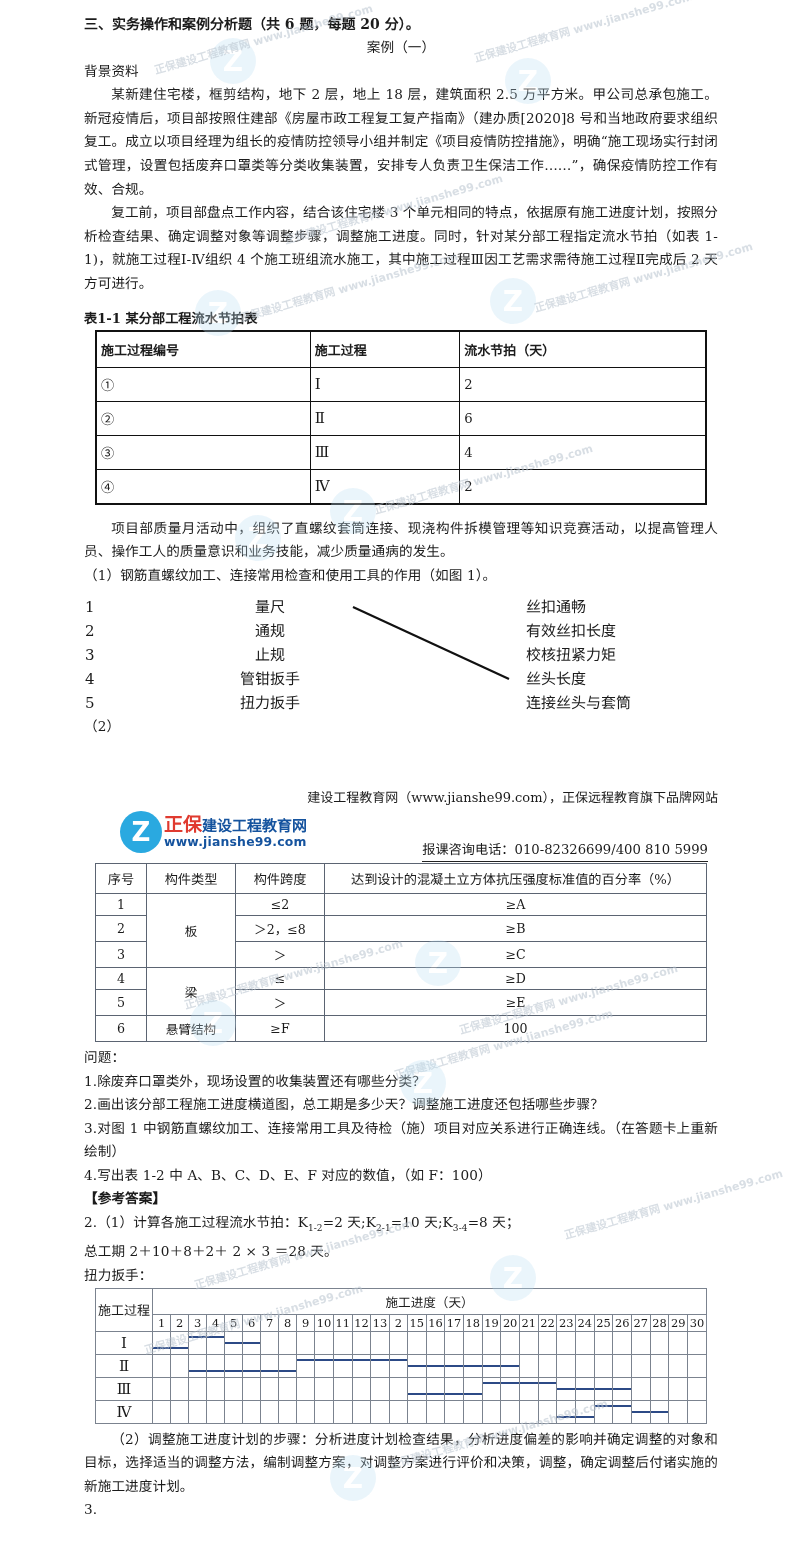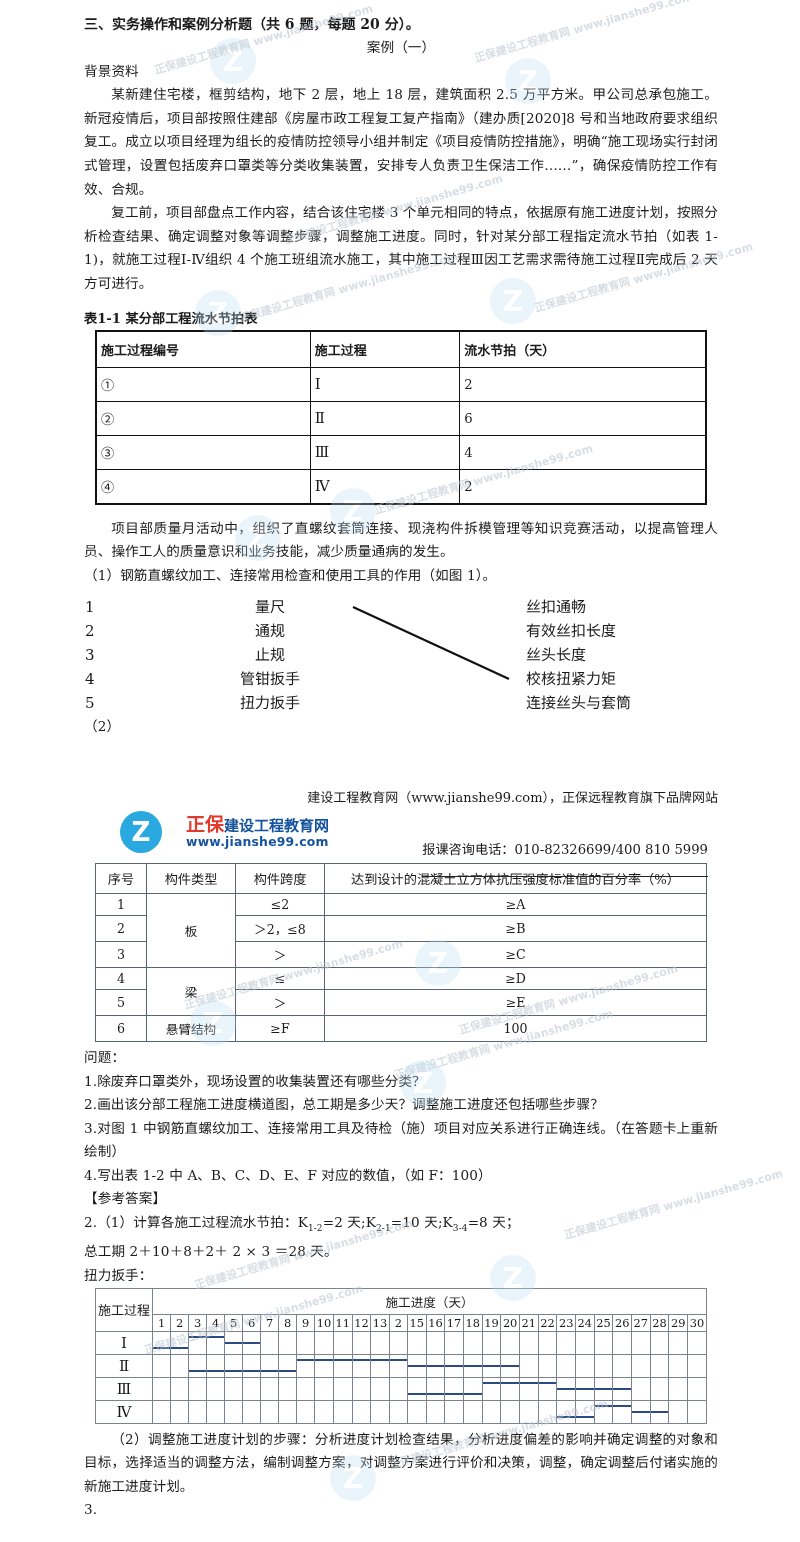--- a/index.html
+++ b/index.html
@@ -10,21 +10,21 @@
     color:#1b1b1b;
     -webkit-font-smoothing:antialiased;
   }
   .page{position:relative;width:800px;min-height:1542px;padding:0;box-sizing:border-box;}
   .wrap{padding:12px 82px 8px 84px;}
 
   
   .line{font-size:13.6px;line-height:23.6px;letter-spacing:.1px;text-align:justify;}
   .indent{text-indent:2em;}
   .center{text-align:center;}
-  .bold{font-weight:normal;}
+  .bold{font-weight:bold;}
   .sec-title{font-size:14px;font-weight:bold;line-height:24px;}
   .gap4{height:4px;}
   .gap8{height:8px;}
   .gap12{height:12px;}
   .gap18{height:18px;}
   .gap30{height:30px;}
 
   
   table{border-collapse:collapse;}
   .tbl1{width:612px;margin:2px auto 0 auto;border:2px solid #111;font-size:13.2px;}
@@ -55,25 +55,25 @@
   .match .left{left:100px;width:170px;text-align:center;}
   .match .right{left:441px;width:230px;text-align:left;}
   .match .row{height:24px;line-height:24px;font-size:15px;white-space:nowrap;}
   .match svg{position:absolute;left:0;top:0;overflow:visible;}
 
   
   .banner{text-align:right;font-size:13px;line-height:22px;}
   .logorow{position:relative;height:54px;}
   .logo{position:absolute;left:36px;top:2px;display:flex;align-items:center;}
   .logo .disc{width:42px;height:42px;border-radius:50%;background:#2aa9e0;display:flex;align-items:center;justify-content:center;color:#fff;font-size:26px;font-weight:bold;font-family:"DejaVu Sans",sans-serif;}
-  .logo .txt{margin-left:24px;line-height:1.05;}
+  .logo .txt{margin-left:2px;line-height:1.05;}
   .logo .t1{font-size:19px;font-weight:bold;color:#e03a2f;font-family:"DejaVu Sans",sans-serif;}
   .logo .t1 .b{color:#15539e;font-size:15px;}
   .logo .t2{font-size:12.4px;font-weight:bold;color:#15539e;font-family:"DejaVu Sans",sans-serif;letter-spacing:.2px;}
-  .phone{position:absolute;right:10px;top:30px;font-size:13.2px;border-bottom:1.2px solid #222;padding-bottom:18px;}
+  .phone{position:absolute;right:10px;top:30px;font-size:13.2px;border-bottom:1.2px solid #222;padding-bottom:3px;}
 
   
   .wm{position:absolute;pointer-events:none;user-select:none;opacity:.30;}
   .wm .disc{width:46px;height:46px;border-radius:50%;background:#bcdff2;display:flex;align-items:center;justify-content:center;color:#fff;font-size:28px;font-weight:bold;font-family:"DejaVu Sans",sans-serif;}
   .wmtxt{position:absolute;pointer-events:none;user-select:none;color:#b9c4cf;font-size:11px;font-weight:bold;font-family:"DejaVu Sans",sans-serif;opacity:.55;white-space:nowrap;}
   .subs{vertical-align:sub;font-size:9px;}
 </style>
 </head>
 <body>
 
@@ -143,22 +143,22 @@
     <div class="col left">
       <div class="row">量尺</div>
       <div class="row">通规</div>
       <div class="row">止规</div>
       <div class="row">管钳扳手</div>
       <div class="row">扭力扳手</div>
     </div>
     <div class="col right">
       <div class="row">丝扣通畅</div>
       <div class="row">有效丝扣长度</div>
+      <div class="row">校核扭紧力矩</div>
       <div class="row">丝头长度</div>
-      <div class="row">校核扭紧力矩</div>
       <div class="row">连接丝头与套筒</div>
     </div>
   </div>
 
   <div class="line">（2）</div>
 
   <div class="gap30"></div>
   <div class="gap18"></div>
 
   <div class="banner">建设工程教育网（www.jianshe99.com），正保远程教育旗下品牌网站</div>

